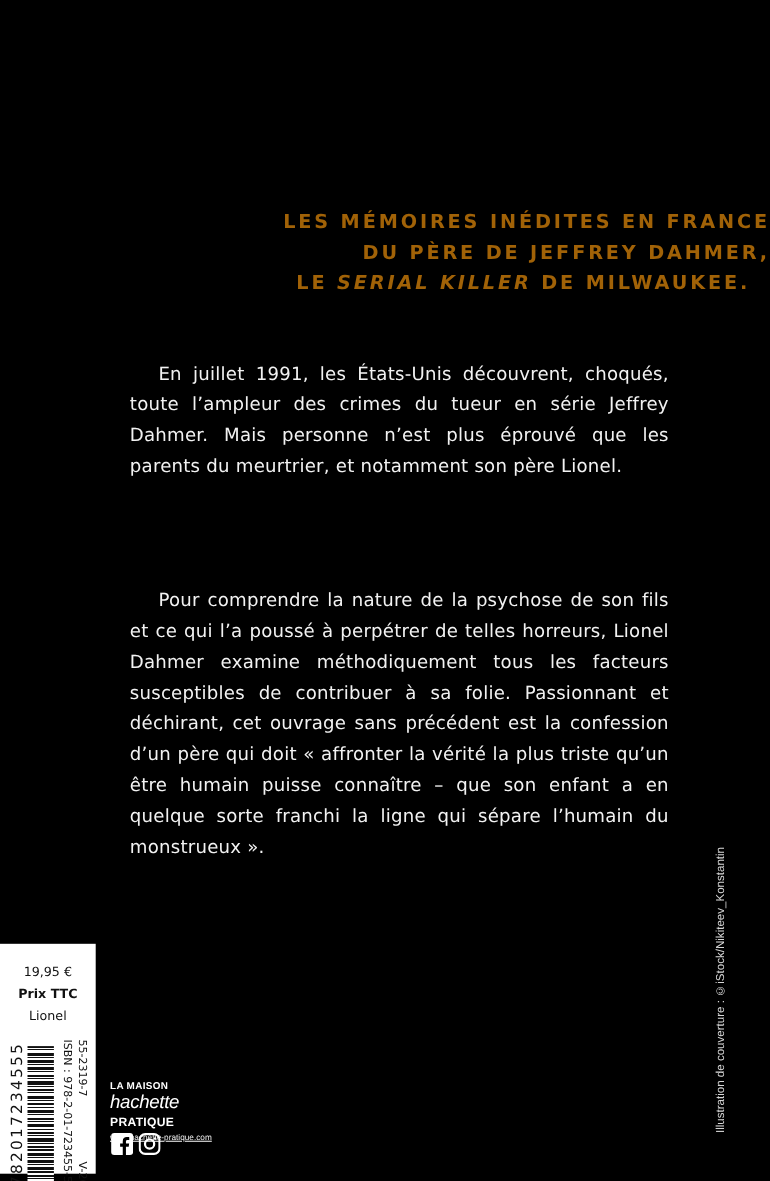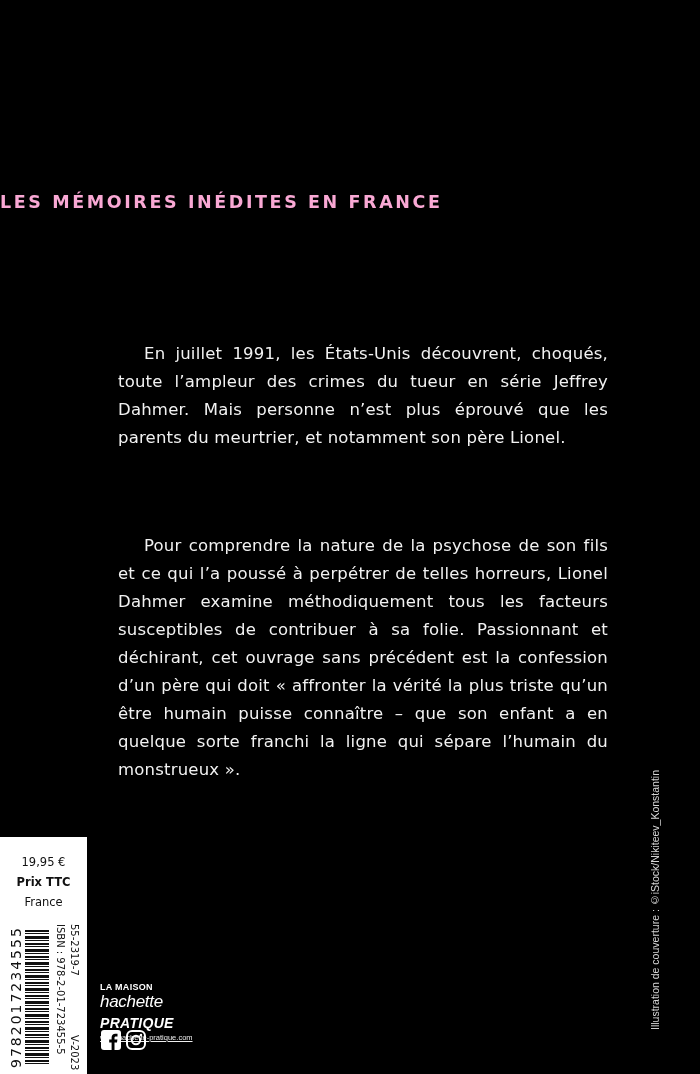--- a/index.html
+++ b/index.html
@@ -1,40 +1,40 @@
 <!DOCTYPE html>
 <html><head>
 <meta charset="utf-8">
 <style>
   * { margin: 0; padding: 0; box-sizing: border-box; }
   html, body { width: 700px; height: 1074px; background: #000; overflow: hidden; }
   body { position: relative; font-family: "DejaVu Sans", sans-serif; color: #fff; }
 
   .tagline {
     position: absolute; top: 188px; left: 0; width: 700px;
-    text-align: left; color: #f9a8d4;
+    text-align: right; color: #a16207;
     font-family: "DejaVu Sans", sans-serif; font-weight: bold;
     font-size: 17.5px; letter-spacing: 2.6px; line-height: 28px;
   }
   .tagline .line { display: block; }
   .tagline .l3 { padding-right: 18px; }
   .tagline em { font-style: italic; }
 
   .body-text {
     position: absolute; left: 118px; width: 490px;
     font-family: "DejaVu Sans", sans-serif;
     font-size: 16.5px; line-height: 28px; color: #f2f2f2;
     text-align: justify; letter-spacing: 0.2px;
   }
   .body-text p { text-indent: 26px; }
-  .p1 { top: 340px; }
+  .p1 { top: 326px; }
   .p2 { top: 532px; }
 
   .price-box {
-    position: absolute; left: 0; top: 837px; width: 87px; height: 237px;
+    position: absolute; left: 0; top: 858px; width: 87px; height: 209px;
     background: #fff; color: #111;
   }
   .price-line {
     position: absolute; left: 0; width: 87px; text-align: center;
     font-family: "DejaVu Sans", sans-serif; font-size: 11.5px; color: #111;
   }
   .pl1 { top: 18px; } .pl2 { top: 38px; font-weight: bold; } .pl3 { top: 58px; }
 
   .barcode-wrap {
     position: absolute; left: 4px; top: 924px; width: 80px; height: 146px;
@@ -62,51 +62,53 @@
     font-family: "DejaVu Sans", sans-serif; white-space: nowrap;
     display: flex; justify-content: space-between;
   }
 
   .publisher {
     position: absolute; left: 100px; top: 966px; color: #fff;
     font-family: "Liberation Sans", sans-serif;
   }
   .pub-maison { font-size: 9px; font-weight: bold; letter-spacing: 0.3px; margin-top: 16px; }
   .pub-name { font-size: 17px; line-height: 20px; letter-spacing: -0.3px; font-style: italic; }
-  .pub-pratique { font-size: 14px; font-weight: bold; letter-spacing: 0.3px; margin-top: 3px; font-style: italic; }
+  .pub-pratique { font-size: 11px; font-weight: bold; letter-spacing: 0.3px; margin-top: 3px; }
   .pub-url { font-size: 7.5px; margin-top: 2px; color: #eee; text-decoration: underline; }
 
   .social { position: absolute; left: 101px; top: 1030px; display: flex; gap: 5px; }
   .social-icon { width: 20px; height: 20px; display: block; }
 
   .credit {
     position: absolute; left: 649px; top: 752px; height: 296px; width: 14px;
     writing-mode: vertical-rl; transform: rotate(180deg);
     font-family: "Liberation Sans", sans-serif; font-size: 10.5px; color: #d6d6d6;
     white-space: nowrap; text-align: center;
   }
 </style>
 </head>
 <body>
 
 <div class="tagline">
   <span class="line">LES MÉMOIRES INÉDITES EN FRANCE</span>
+  <span class="line">DU PÈRE DE JEFFREY DAHMER,</span>
+  <span class="line l3"><span>LE </span><em>SERIAL KILLER</em><span> DE MILWAUKEE.</span></span>
 </div>
 
 <div class="body-text p1">
   <p>En juillet 1991, les États-Unis découvrent, choqués, toute l’ampleur des crimes du tueur en série Jeffrey Dahmer. Mais personne n’est plus éprouvé que les parents du meurtrier, et notamment son père Lionel.</p>
 </div>
 <div class="body-text p2">
   <p>Pour comprendre la nature de la psychose de son fils et ce qui l’a poussé à perpétrer de telles horreurs, Lionel Dahmer examine méthodiquement tous les facteurs susceptibles de contribuer à sa folie. Passionnant et déchirant, cet ouvrage sans précédent est la confession d’un père qui doit « affronter la vérité la plus triste qu’un être humain puisse connaître – que son enfant a en quelque sorte franchi la ligne qui sépare l’humain du monstrueux ».</p>
 </div>
 
 <div class="price-box">
   <div class="price-line pl1">19,95 €</div>
   <div class="price-line pl2">Prix TTC</div>
-  <div class="price-line pl3">France</div>
+  <div class="price-line pl3">Lionel</div>
   <div class="barcode-wrap" style="left:4px; top:87px;">
     <div class="barcode-digits">9782017234555</div>
     <div class="barcode-bars"></div>
     <div class="isbn-text">ISBN : 978-2-01-723455-5</div>
     <div class="code-text">
       <span>55-2319-7</span>
       <span>V-2023</span>
     </div>
   </div>
 </div>

